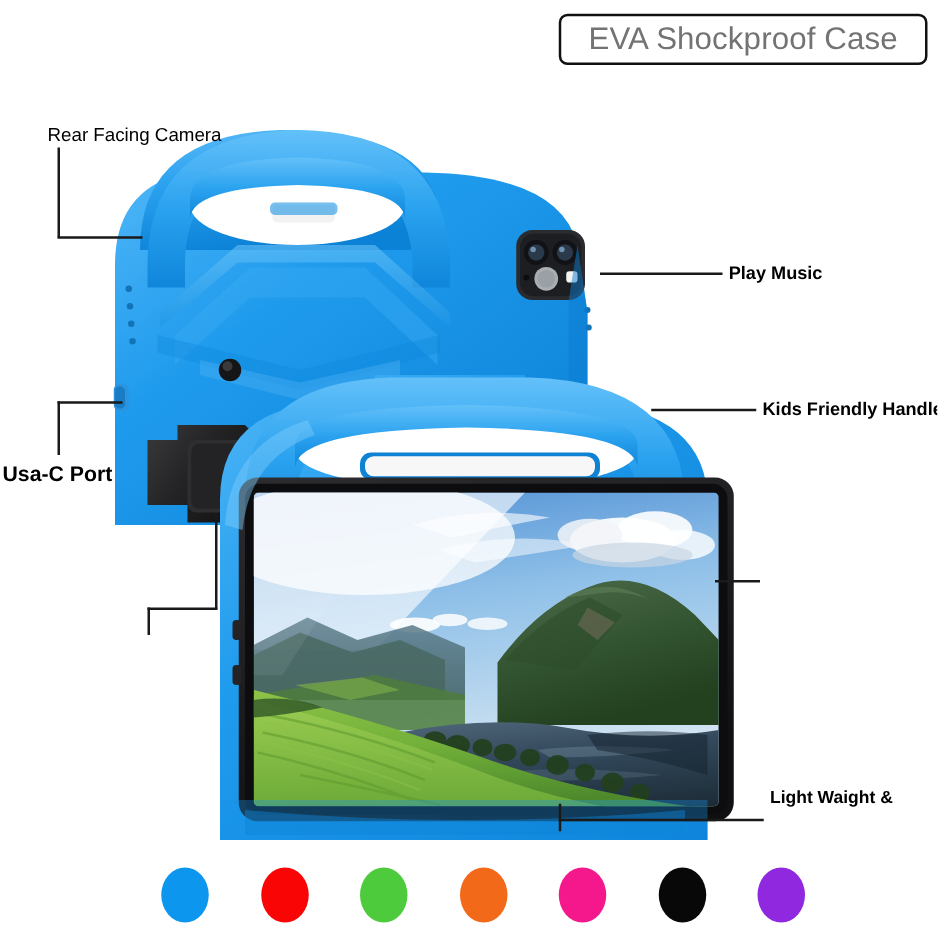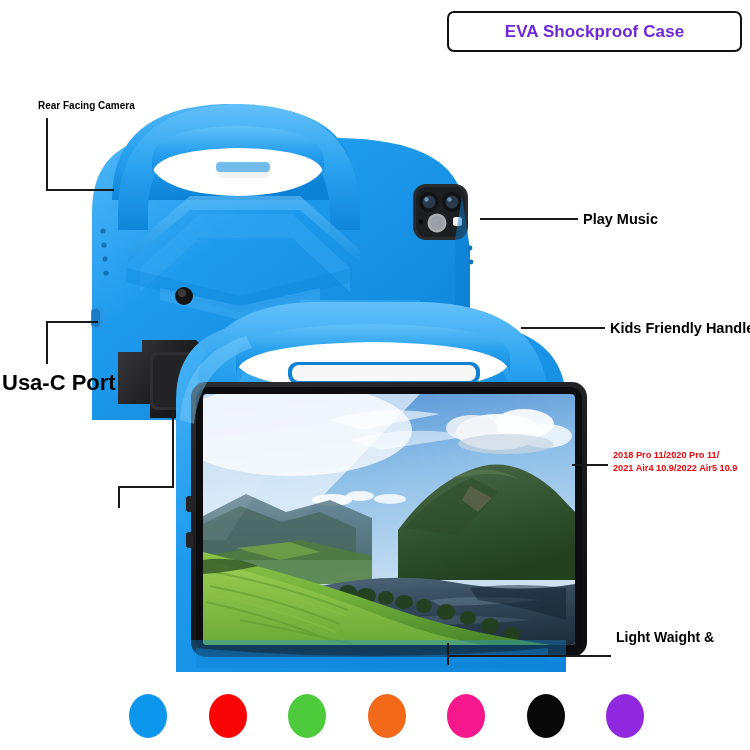--- a/index.html
+++ b/index.html
@@ -14,28 +14,28 @@
   #stage{position:relative;width:750px;height:750px;overflow:hidden;background:#fff;}
 
   
   .title-box{
     position:absolute; left:447px; top:11px; width:295px; height:41px;
     border:2px solid #111; border-radius:7px; background:#fff;
     display:flex; align-items:center; justify-content:center;
     box-sizing:border-box;
   }
   .title-box span{
-    font-size:17px; font-weight:bold; color:#6d28d9; letter-spacing:.1px;
+    font-size:25px; font-weight:normal; color:#737373; letter-spacing:.1px;
     white-space:nowrap;
   }
 
   
   .callout{position:absolute; color:#000; white-space:nowrap;}
-  .c-rear{left:6px; top:100px; font-size:10px; font-weight:bold;padding-left:32px;}
-  .c-usb{left:2px; top:370px; font-size:22px; font-weight:bold;}
+  .c-rear{left:6px; top:100px; font-size:15px; font-weight:normal;padding-left:32px;}
+  .c-usb{left:2px; top:370px; font-size:17px; font-weight:bold;}
   .c-fold{left:8px; top:518px; font-size:19px; font-weight:bold;}
   .c-play{left:583px; top:211px; font-size:14.5px; font-weight:bold;}
   .c-handle{left:610px; top:320px; font-size:14.5px; font-weight:bold;}
   .c-light{left:616px; top:629px; font-size:14px; font-weight:bold;}
   .c-drop{left:616px; top:659px; font-size:16.5px; font-weight:bold;}
   .c-compat{left:613px; top:449px; font-size:9.2px; font-weight:bold; color:#e8070f;
             line-height:13px; text-align:left;}
 
   
   .ln{position:absolute; background:#1a1a1a;}
@@ -379,24 +379,20 @@
 
   <div class="callout c-rear">Rear Facing Camera</div>
 
   <div class="callout c-usb">Usa-C Port</div>
 
 
   <div class="callout c-play">Play Music</div>
 
   <div class="callout c-handle">Kids Friendly Handle</div>
 
-  <div class="callout c-compat">
-    <div>2018 Pro 11/2020 Pro 11/</div>
-    <div>2021 Air4 10.9/2022 Air5 10.9</div>
-  </div>
 
   <div class="callout c-light">Light Waight &amp;</div>
 
   <div class="swatch-row">
     <div class="swatch" style="left: 129px; background: rgb(13, 150, 237);"></div>
     <div class="swatch" style="left: 209px; background: rgb(250, 5, 5);"></div>
     <div class="swatch" style="left: 288px; background: rgb(78, 203, 60);"></div>
     <div class="swatch" style="left: 368px; background: rgb(242, 105, 26);"></div>
     <div class="swatch" style="left: 447px; background: rgb(245, 24, 140);"></div>
     <div class="swatch" style="left: 527px; background: rgb(8, 8, 8);"></div>

